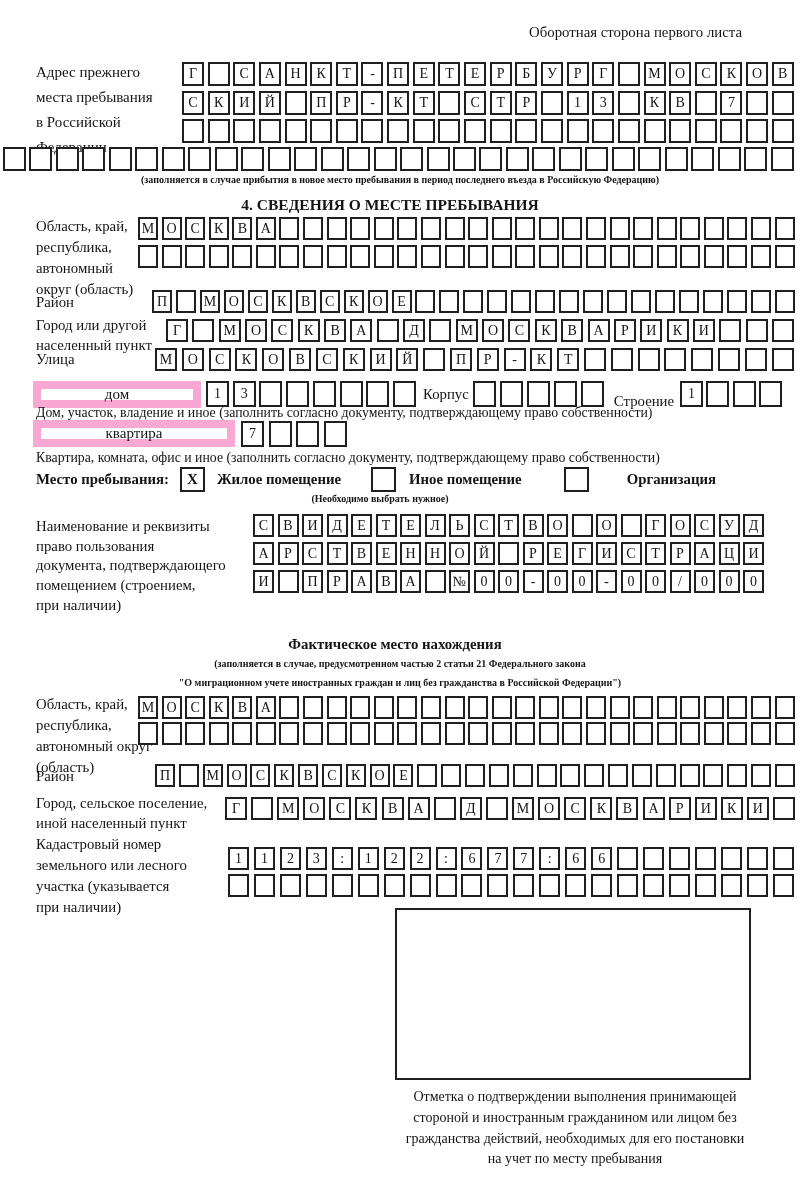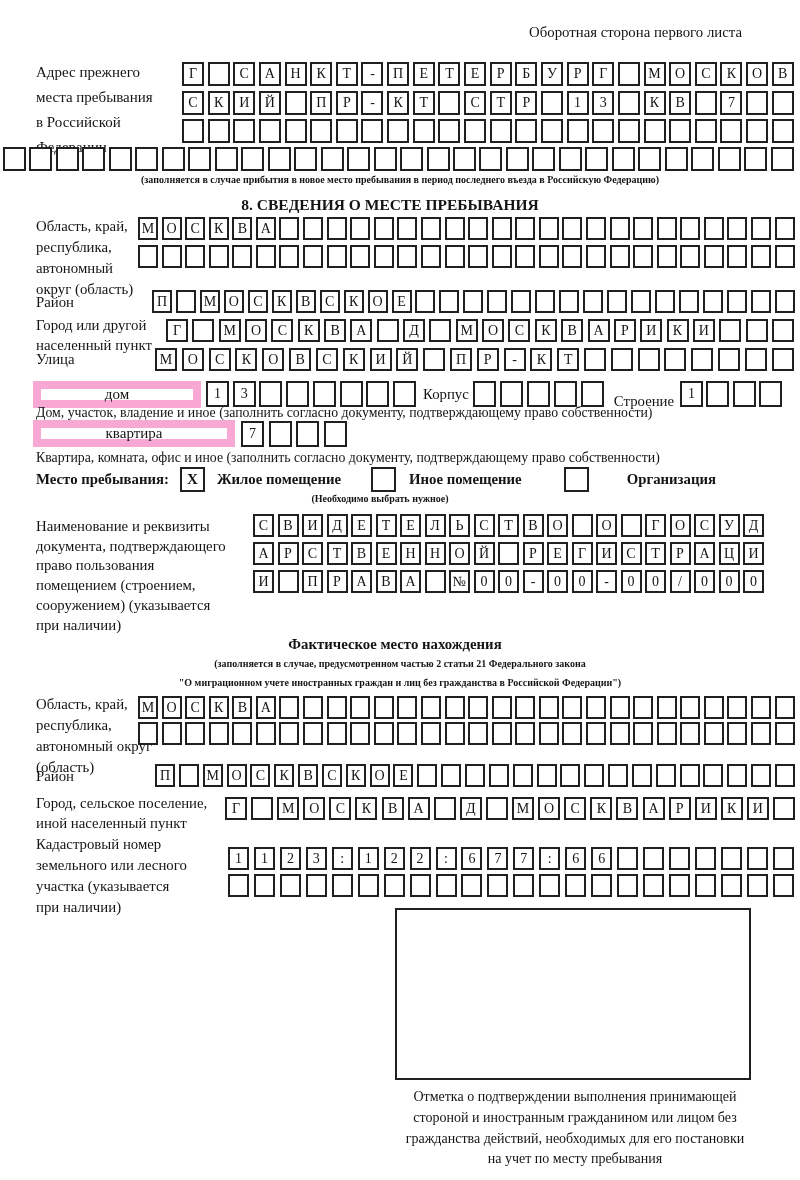--- a/index.html
+++ b/index.html
@@ -151,21 +151,21 @@
     <span class="cell"></span>
     <span class="cell"></span>
     <span class="cell"></span>
     <span class="cell"></span>
     <span class="cell"></span>
     <span class="cell"></span>
     <span class="cell"></span>
   </div>
 <div class="abs note center" style="top:174px; left:0; width:800px;">(заполняется в случае прибытия в новое место пребывания в период последнего въезда в Российскую Федерацию)</div>
 
-<div class="abs bold center" style="top:196px; left:0; width:780px; font-size:15.5px;">8. СВЕДЕНИЯ О МЕСТЕ ПРЕБЫВАНИЯ</div>
+<div class="abs bold center" style="top:196px; left:0; width:780px; font-size:15.5px;">4. СВЕДЕНИЯ О МЕСТЕ ПРЕБЫВАНИЯ</div>
 
 <div class="abs lbl" style="top:216px; left:36px; width:130px;">
   <div>Область, край,</div>
   <div>республика,</div>
   <div>автономный</div>
   <div>округ (область)</div>
 </div>
 <div class="abs cellrow" style="top:217px; left:138px; width:657px;">
     <span class="cell">М</span>
     <span class="cell">О</span>
@@ -364,24 +364,23 @@
   <div class="lbl" style="margin-left:12px;">Жилое помещение</div>
   <div class="chk" style="margin-left:30px;"></div>
   <div class="lbl" style="margin-left:13px;">Иное помещение</div>
   <div class="chk" style="margin-left:42px;"></div>
   <div class="lbl" style="margin-left:38px;text-align:right;">Организация</div>
 </div>
 <div class="abs note center" style="top:493px; left:60px; width:640px;">(Необходимо выбрать нужное)</div>
 
 <div class="abs lbl" style="top:517px; left:36px; width:220px; line-height:19.7px;">
   <div>Наименование и реквизиты</div>
+  <div>право пользования</div>
   <div>документа, подтверждающего</div>
-  <div>право пользования</div>
   <div>помещением (строением,</div>
-  <div>сооружением) (указывается</div>
   <div>при наличии)</div>
 </div>
 <div class="abs cellrow" style="top:514px; left:253px; width:511px; --cw:21px;">
     <span class="cell">С</span>
     <span class="cell">В</span>
     <span class="cell">И</span>
     <span class="cell">Д</span>
     <span class="cell">Е</span>
     <span class="cell">Т</span>
     <span class="cell">Е</span>

